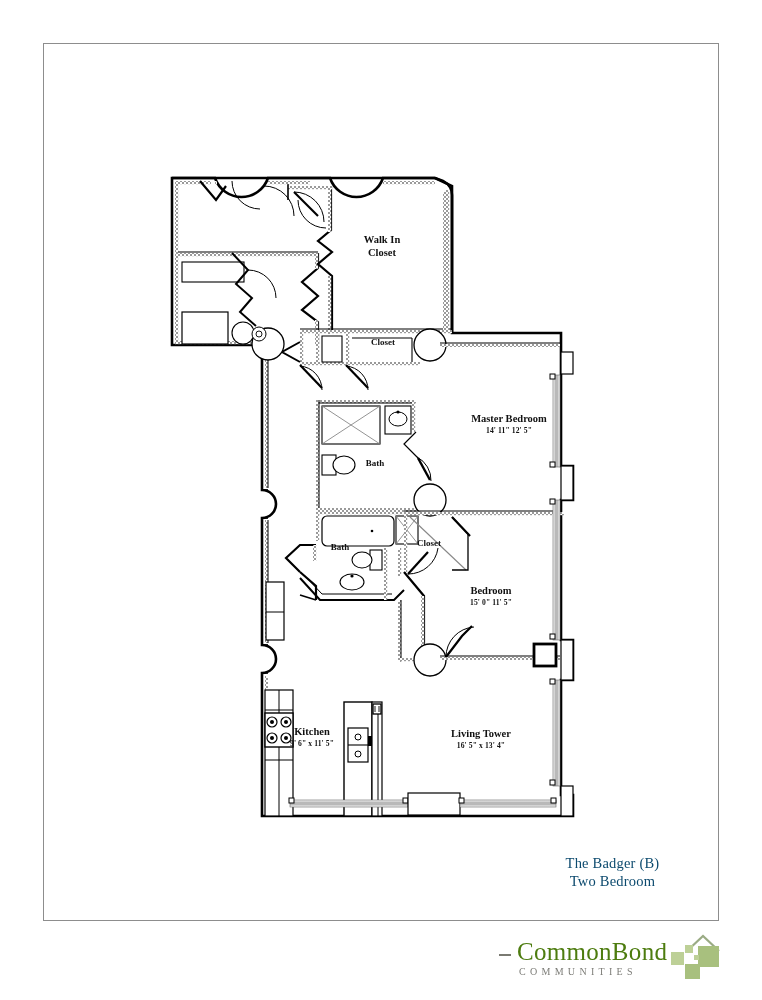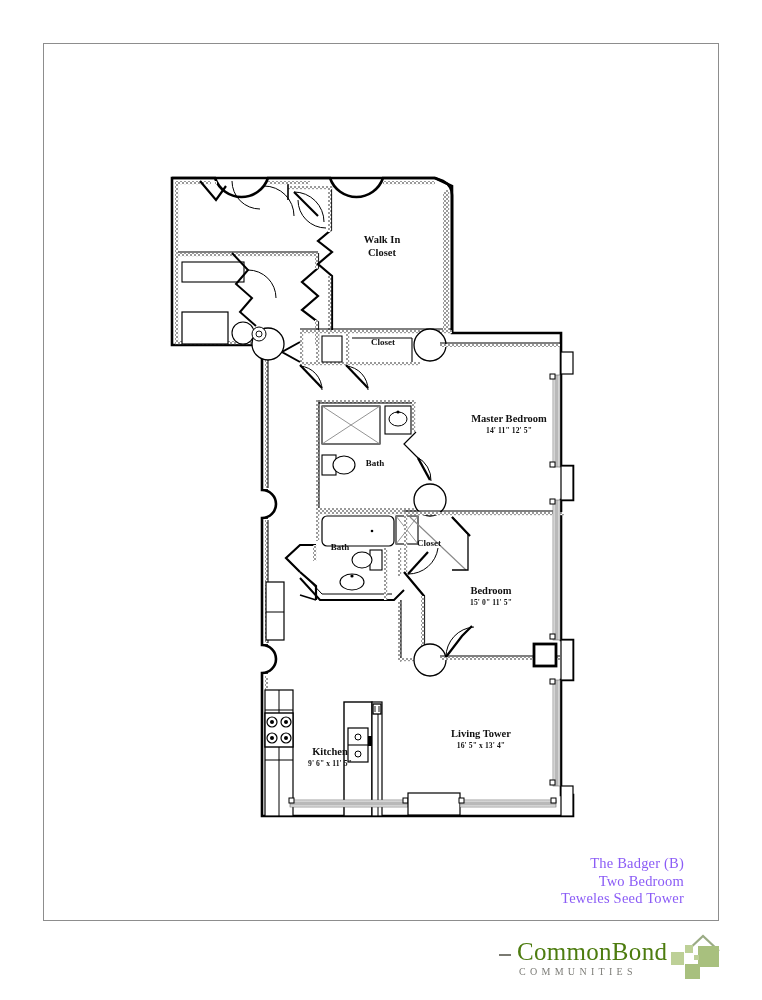--- a/index.html
+++ b/index.html
@@ -37,25 +37,25 @@
   }
   #plan-svg-wrap {
     position: absolute;
     left: 0; top: 0;
     width: 762px;
     height: 1000px;
   }
   
   #title-block {
     position: absolute;
-    left: 469px;
+    left: 505px;
     top: 855px;
     width: 215px;
-    text-align: right;
-    color: #8b5cf6;
+    text-align: center;
+    color: #0c4a6e;
     font-family: "Liberation Serif", "DejaVu Serif", serif;
   }
   #title-block .tline {
     font-size: 14.5px;
     line-height: 17.5px;
     letter-spacing: 0.2px;
     white-space: nowrap;
   }
   
   #logo-block {
@@ -424,34 +424,33 @@
 
   <div class="room-label small" style="left:397px; top:538px; width:64px;">
     <span class="rl-name">Closet</span>
   </div>
 
   <div class="room-label" style="left:431px; top:585px; width:120px;">
     <span class="rl-name">Bedroom</span>
     <span class="rl-dim">15' 0" 11' 5"</span>
   </div>
 
-  <div class="room-label" style="left:290px; top:726px; width:80px;margin-top:20px;">
+  <div class="room-label" style="left:272px; top:726px; width:80px;">
     <span class="rl-name">Kitchen</span>
     <span class="rl-dim">9' 6" x 11' 5"</span>
   </div>
 
   <div class="room-label" style="left:421px; top:728px; width:120px;">
     <span class="rl-name">Living Tower</span>
     <span class="rl-dim">16' 5" x 13' 4"</span>
   </div>
 
   <div id="title-block">
     <div class="tline">The Badger (B)</div>
     <div class="tline">Two Bedroom</div>
-    <div class="tline">Teweles Seed Tower</div>
   </div>
 
   <div id="logo-block">
     <div id="logo-dash"></div>
     <div id="logo-word">CommonBond</div>
     <div id="logo-sub">COMMUNITIES</div>
     <svg id="logo-mark" viewBox="0 0 58 56" xmlns="http://www.w3.org/2000/svg">
       <path d="M20,21 L36,6 L52,21" fill="none" stroke="#9aab84" stroke-width="2.2" stroke-linejoin="miter"></path>
       <rect x="31" y="16" width="21" height="21" fill="#a8c07e"></rect>
       <rect x="18" y="34" width="15" height="15" fill="#a8c07e"></rect>

